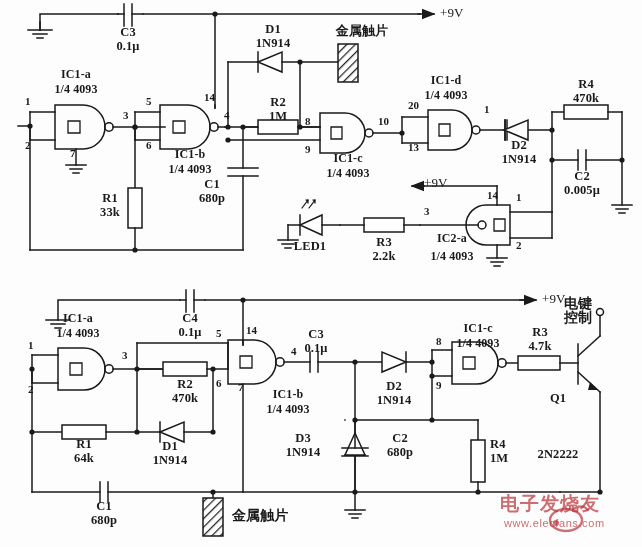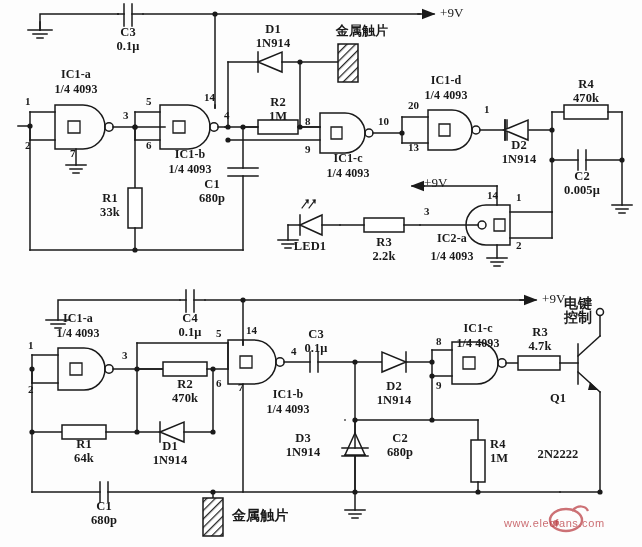--- a/index.html
+++ b/index.html
@@ -556,16 +556,17 @@
 
 <div class="lbl des ctr" style="left:170px;top:440px;">D1</div>
 <div class="lbl des ctr" style="left:170px;top:454px;">1N914</div>
 
 <div class="lbl des ctr" style="left:104px;top:500px;">C1</div>
 <div class="lbl des ctr" style="left:104px;top:514px;">680p</div>
 
 <div class="lbl cn" style="left:232px;top:508px;font-size:14px;">金属触片</div>
 
 <div class="wm">
+  <div class="wm-txt">电子发烧友</div>
   <div class="wm-url">www.elecfans.com</div>
 </div>
 
 </div>
 
 </body></html>

